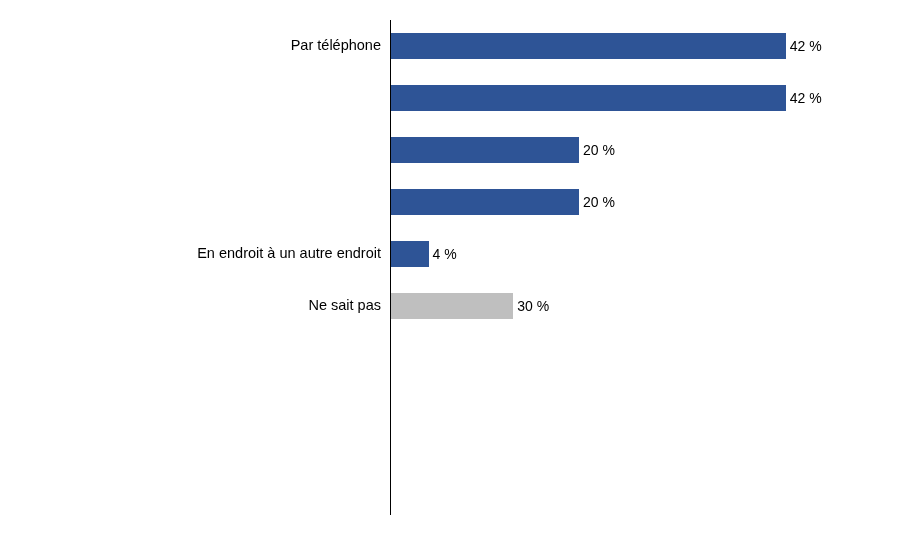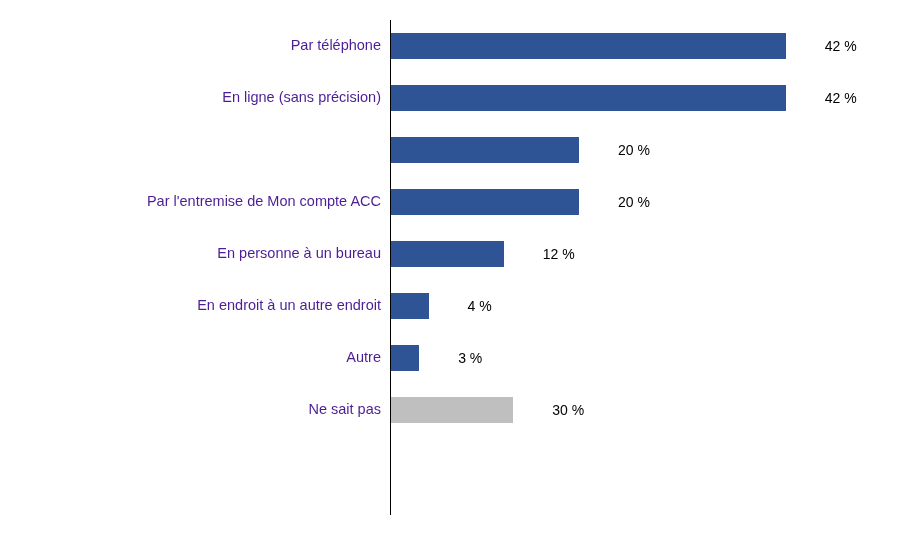--- a/index.html
+++ b/index.html
@@ -45,31 +45,30 @@
     height: 52px;
     display: flex;
     align-items: center;
   }
   .cat-label {
     position: absolute;
     left: 0;
     width: 381px;
     text-align: right;
     font-size: 14.5px;
-    color: #4c1d95;
+    color: #000000;
     line-height: 1.1;
     white-space: nowrap;
   }
   .bar-wrap {
     position: absolute;
     left: 391px;
     height: 100%;
     display: flex;
     align-items: center;
-    gap: 35px;
   }
   .bar {
     height: 26px;
     background: #2e5496;
   }
   .bar.grey {
     background: #bfbfbf;
   }
   .bar-value {
     font-size: 14px;
@@ -86,58 +85,42 @@
     <div class="axis-line"></div>
     <div class="rows" id="rows">
         <div class="row">
           <div class="cat-label">Par téléphone</div>
           <div class="bar-wrap">
             <div class="bar" style="width: 394.8px; background: rgb(46, 84, 150);"></div>
             <div class="bar-value">42 %</div>
           </div>
         </div>
         <div class="row">
-          <div class="cat-label">En ligne (sans précision)</div>
           <div class="bar-wrap">
             <div class="bar" style="width: 394.8px; background: rgb(46, 84, 150);"></div>
             <div class="bar-value">42 %</div>
           </div>
         </div>
         <div class="row">
           <div class="bar-wrap">
             <div class="bar" style="width: 188px; background: rgb(46, 84, 150);"></div>
             <div class="bar-value">20 %</div>
           </div>
         </div>
         <div class="row">
-          <div class="cat-label">Par l'entremise de Mon compte ACC</div>
           <div class="bar-wrap">
             <div class="bar" style="width: 188px; background: rgb(46, 84, 150);"></div>
             <div class="bar-value">20 %</div>
-          </div>
-        </div>
-        <div class="row">
-          <div class="cat-label">En personne à un bureau</div>
-          <div class="bar-wrap">
-            <div class="bar" style="width: 112.8px; background: rgb(46, 84, 150);"></div>
-            <div class="bar-value">12 %</div>
           </div>
         </div>
         <div class="row">
           <div class="cat-label">En endroit à un autre endroit</div>
           <div class="bar-wrap">
             <div class="bar" style="width: 37.6px; background: rgb(46, 84, 150);"></div>
             <div class="bar-value">4 %</div>
-          </div>
-        </div>
-        <div class="row">
-          <div class="cat-label">Autre</div>
-          <div class="bar-wrap">
-            <div class="bar" style="width: 28.2px; background: rgb(46, 84, 150);"></div>
-            <div class="bar-value">3 %</div>
           </div>
         </div>
         <div class="row">
           <div class="cat-label">Ne sait pas</div>
           <div class="bar-wrap">
             <div class="bar grey" style="width: 122.2px; background: rgb(191, 191, 191);"></div>
             <div class="bar-value">30 %</div>
           </div>
         </div>
       </div>

